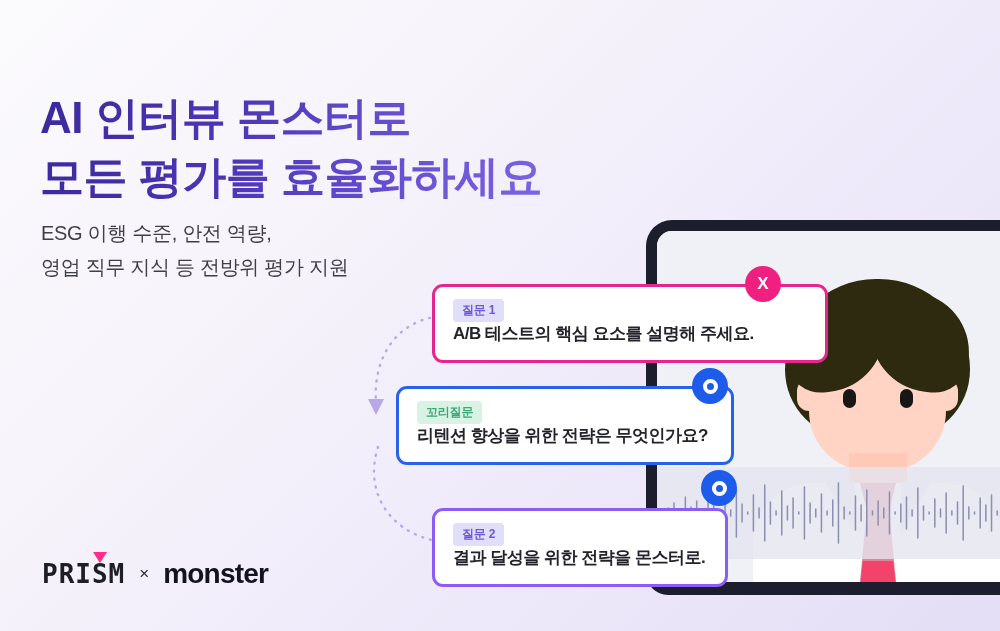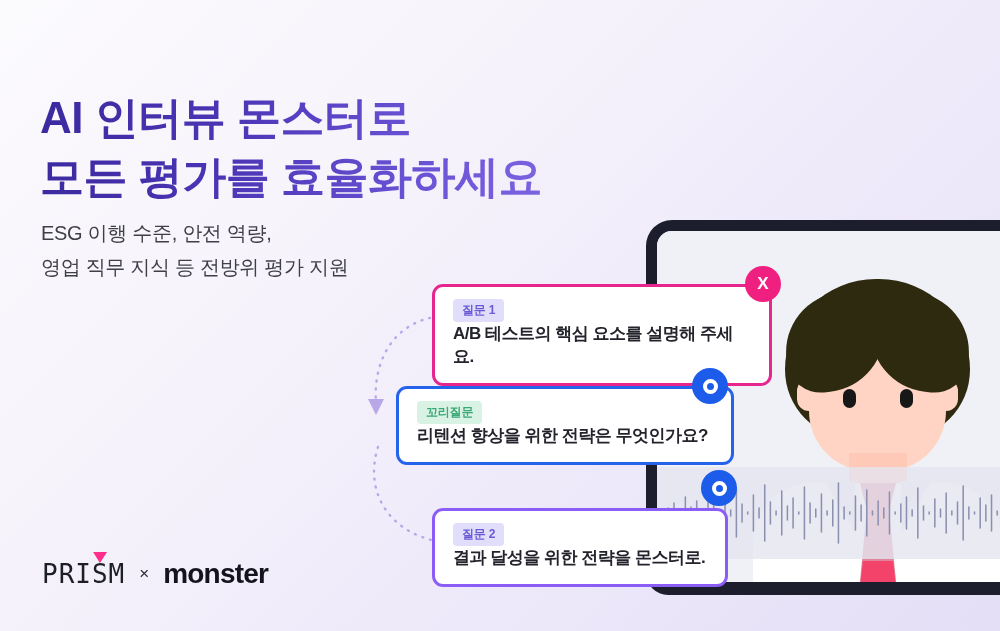--- a/index.html
+++ b/index.html
@@ -21,21 +21,21 @@
     margin-top:44px;
   }
   .subhead{
     position:absolute; left:41px; top:216px; width:520px;
     font-size:20px; font-weight:500; line-height:1.7; color:#3f3f48;
     letter-spacing:-0.3px; white-space:pre-line;
   }
 
   
   .logo-row{ position:absolute; left:42px; top:558px; display:flex; align-items:center; gap:14px; }
-  .logo-prism{ position:relative; font-size:26px; font-weight:400; letter-spacing:1px; color:#1e1e28;
+  .logo-prism{ position:relative; font-size:26px; font-weight:700; letter-spacing:1px; color:#1e1e28;
                font-family:"DejaVu Sans Mono","Liberation Mono",monospace; }
   .logo-prism .spark{
     position:absolute; left:51px; top:-7px; width:0; height:0;
     border-left:7px solid transparent; border-right:7px solid transparent;
     border-bottom:11px solid #ff2e8a; transform:rotate(181deg);
   }
   .logo-x{ font-size:17px; color:#2a2a33; font-weight:500; }
   .logo-monster{ font-size:28px; font-weight:800; color:#14141e; letter-spacing:-0.8px; }
 
   
@@ -75,21 +75,21 @@
   .av-tie-dark{ position:absolute; left:200px; top:330px; width:42px; height:52px;
              background:#f4436b; clip-path:polygon(14% 0,86% 0,100% 100%,0 100%); }
 
   
   .wave-band{ position:absolute; left:0; top:236px; width:100%; height:92px;
               background:rgba(228,229,239,0.80); }
   .wave-svg{ position:absolute; left:0; top:236px; width:100%; height:92px; }
 
   
   .card{ position:absolute; background:#fff; border-radius:11px; padding:12px 18px 15px; }
-  .card.c1{ left:432px; top:284px; width:340px; border:3px solid #e6258f; }
+  .card.c1{ left:432px; top:284px; width:396px; border:3px solid #e6258f; }
   .card.c2{ left:396px; top:386px; width:338px; border:3px solid #2563eb; }
   .card.c3{ left:432px; top:508px; width:296px; border:3px solid #8b5cf6; }
   .badge{ display:inline-block; font-size:12px; font-weight:700; padding:3px 9px;
           border-radius:4px; letter-spacing:-0.2px; }
   .badge.purple{ background:#e0defa; color:#6b5ad6; }
   .badge.green{ background:#d8f2e4; color:#3aa877; }
   .card-text{ font-size:17px; font-weight:700; color:#23232c; letter-spacing:-0.5px; }
 
   
   .puck{ position:absolute; width:36px; height:36px; border-radius:50%;

